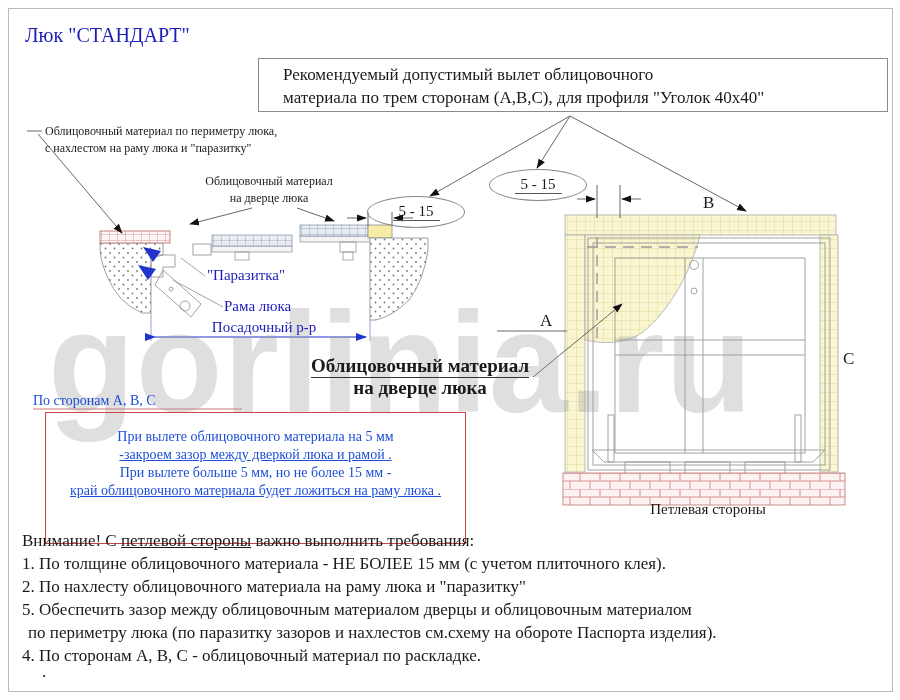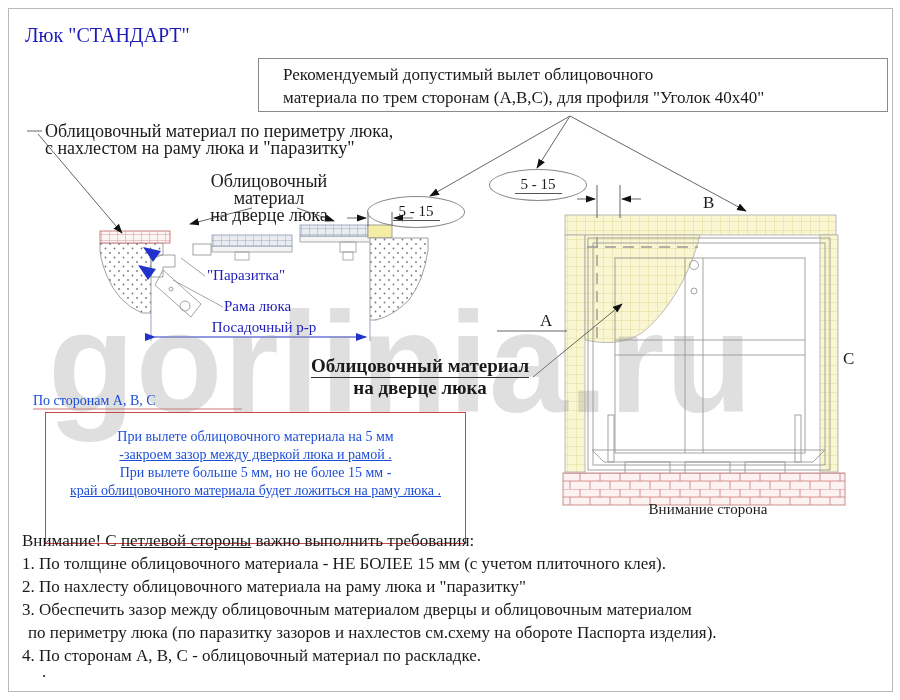--- a/index.html
+++ b/index.html
@@ -7,21 +7,21 @@
         font-family:"Liberation Serif", serif;color:#1a1a1a;}
   .abs{position:absolute;}
   #frame-border{left:8px;top:8px;width:883px;height:682px;border:1px solid #b9b9b9;z-index:0;}
   #watermark{left:48px;top:292px;width:860px;font-family:"Liberation Sans",sans-serif;
              font-weight:bold;font-size:142px;letter-spacing:1px;color:rgba(150,150,150,0.30);
              z-index:4;pointer-events:none;line-height:1;}
   #doc-title{left:25px;top:24px;font-size:20px;color:#1c1cba;z-index:5;}
   #rec-box{left:258px;top:58px;width:630px;height:54px;border:1px solid #8a8a8a;
            background:#fff;z-index:5;font-size:17px;line-height:23px;padding:4px 0 16px 24px;
            box-sizing:border-box;}
-  .lbl{z-index:6;font-size:18px;line-height:17px;}
+  .lbl{z-index:6;font-size:12px;line-height:17px;}
   .blue{color:#1c1cba;}
   .red{color:#1d4ed8;}
   #perimeter-label{left:45px;top:123px;}
   #door-label{left:183px;top:173px;width:172px;text-align:center;}
   .ellipse{z-index:6;width:96px;height:30px;border:1px solid #8a8a8a;border-radius:50%;
            text-align:center;font-size:15px;line-height:28px;background:transparent;}
   .ellipse span{border-bottom:1px solid #555;padding:0 6px 1px 6px;}
   #parasitka-label{left:207px;top:267px;font-size:15px;}
   #frame-label{left:224px;top:298px;font-size:15px;}
   #seat-label{left:204px;top:319px;font-size:15px;width:120px;text-align:center;}
@@ -230,35 +230,35 @@
 
   <div class="abs" id="door-label-bold">
     <div><span class="u1">Облицовочный материал</span></div>
     <div>на дверце люка</div>
   </div>
 
   <div class="abs side-letter" style="left:540px;top:311px;">А</div>
   <div class="abs side-letter" style="left:703px;top:193px;">В</div>
   <div class="abs side-letter" style="left:843px;top:349px;">С</div>
 
-  <div class="abs" id="hinge-side-label">Внимание сторона</div>
+  <div class="abs" id="hinge-side-label">Петлевая стороны</div>
 
   <div class="abs red" id="warn-heading">По сторонам А, В, С</div>
 
   <div class="abs red" id="warn-box">
     <div>При вылете облицовочного материала на 5 мм</div>
     <div class="u">-закроем зазор между дверкой люка и рамой .</div>
     <div>При вылете больше 5 мм, но не более 15 мм -</div>
     <div class="u">край облицовочного материала будет ложиться на раму люка .</div>
   </div>
 
   <div class="abs" id="notes">
     <div><span>Внимание! С </span><span class="u">петлевой стороны</span><span> важно выполнить требования:</span></div>
     <div>1. По толщине облицовочного материала - НЕ БОЛЕЕ 15 мм (с учетом плиточного клея).</div>
     <div>2. По нахлесту облицовочного материала на раму люка и "паразитку"</div>
-    <div>3. Обеспечить зазор между облицовочным материалом дверцы и облицовочным материалом</div>
+    <div>5. Обеспечить зазор между облицовочным материалом дверцы и облицовочным материалом</div>
     <div style="padding-left:6px;">по периметру люка (по паразитку зазоров и нахлестов см.схему на обороте Паспорта изделия).</div>
     <div>4. По сторонам А, В, С - облицовочный материал по раскладке.</div>
   </div>
 
   <div class="abs" id="trailing-dot">.</div>
 
 </div>
 
 </body></html>

